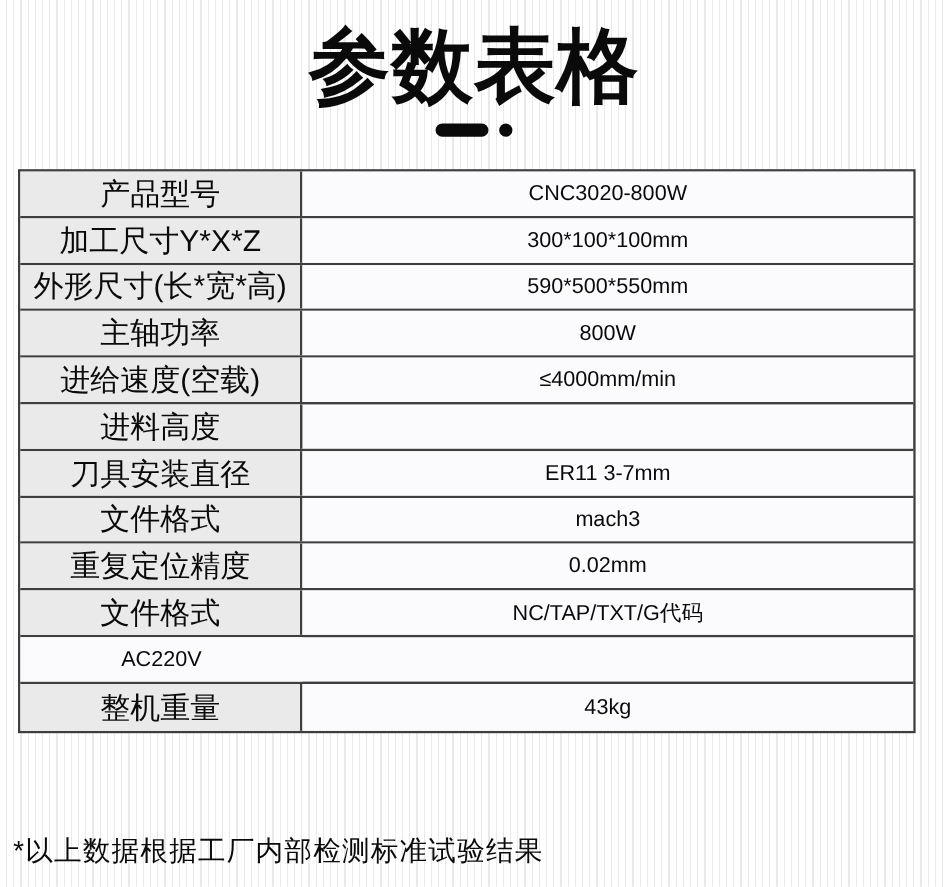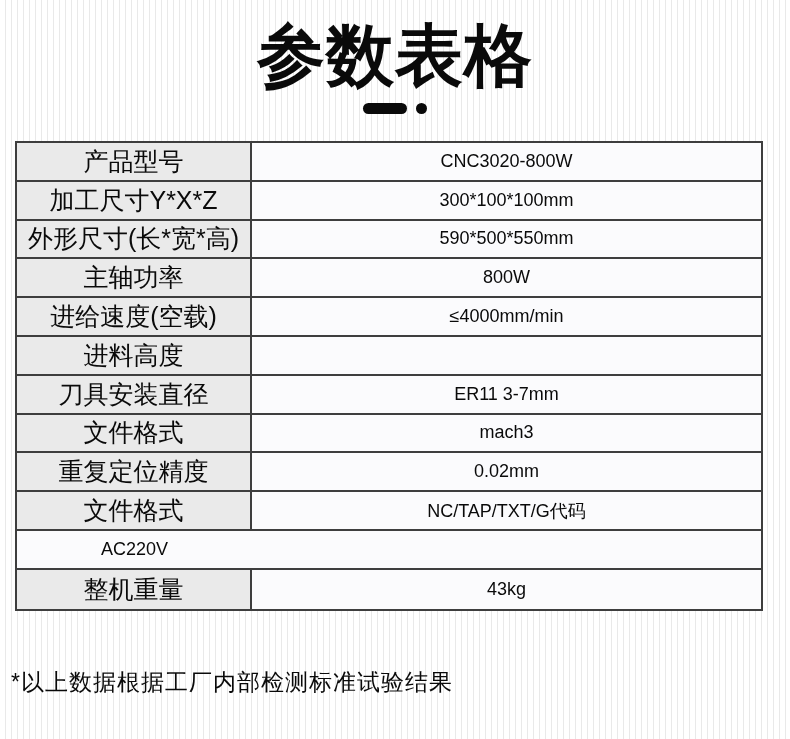--- a/index.html
+++ b/index.html
@@ -82,21 +82,21 @@
     background: var(--value_bg);
     display: flex;
     align-items: center;
     justify-content: center;
     font-size: 18px;
     white-space: nowrap;
   }
   .footnote {
     position: absolute;
     left: 11px;
-    top: 667px;
+    top: 694px;
     font-size: 23px;
     letter-spacing: 1px;
     color: var(--text);
   }
 </style>
 </head>
 <body>
 
 <h1 class="title">参数表格</h1>
 

